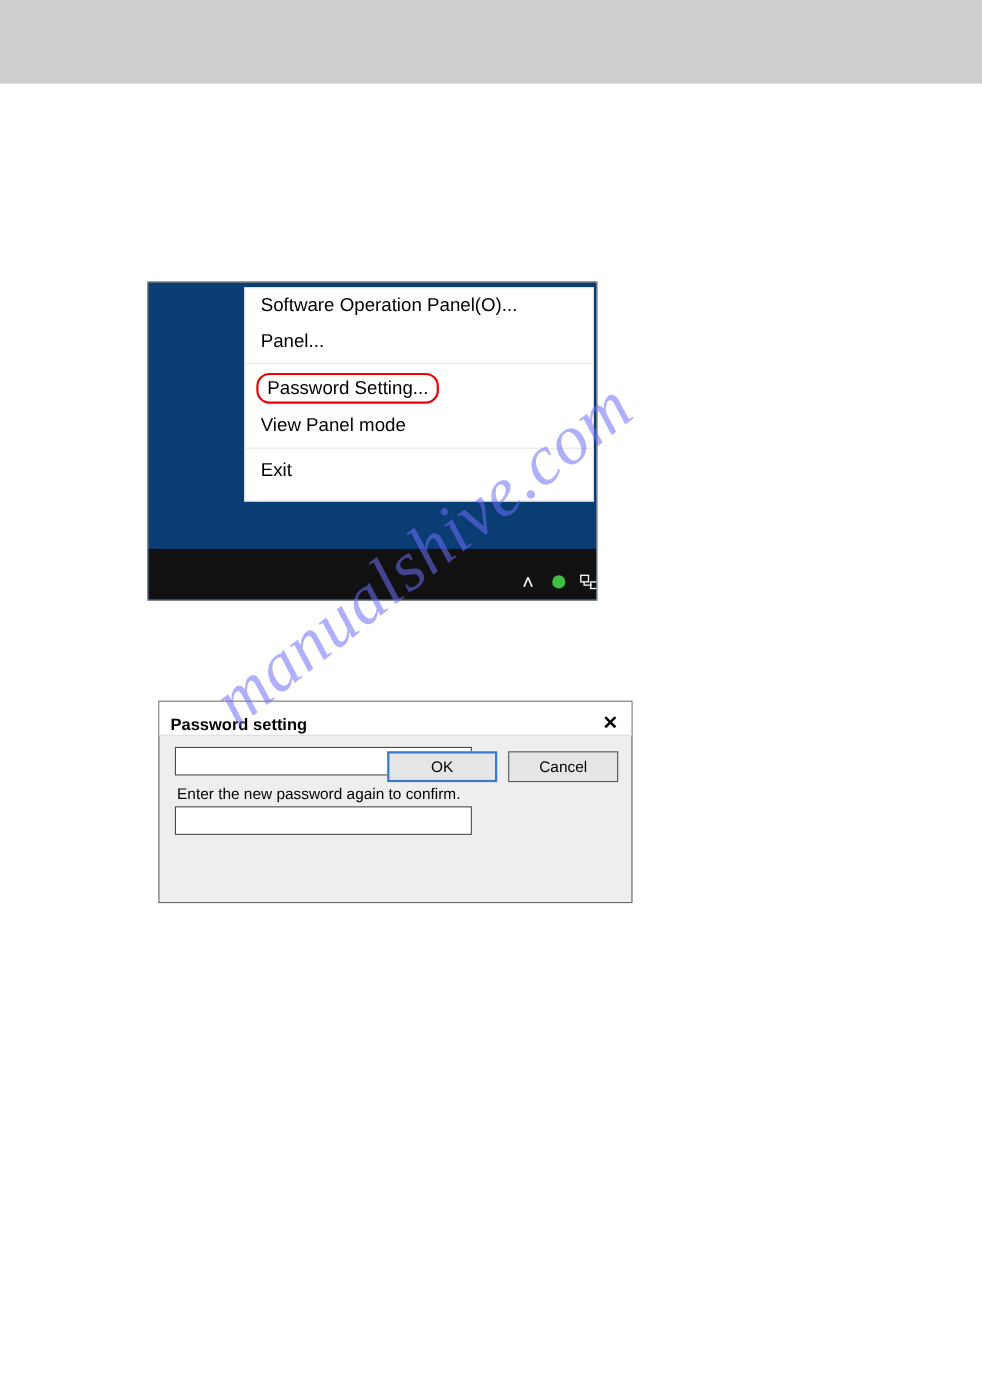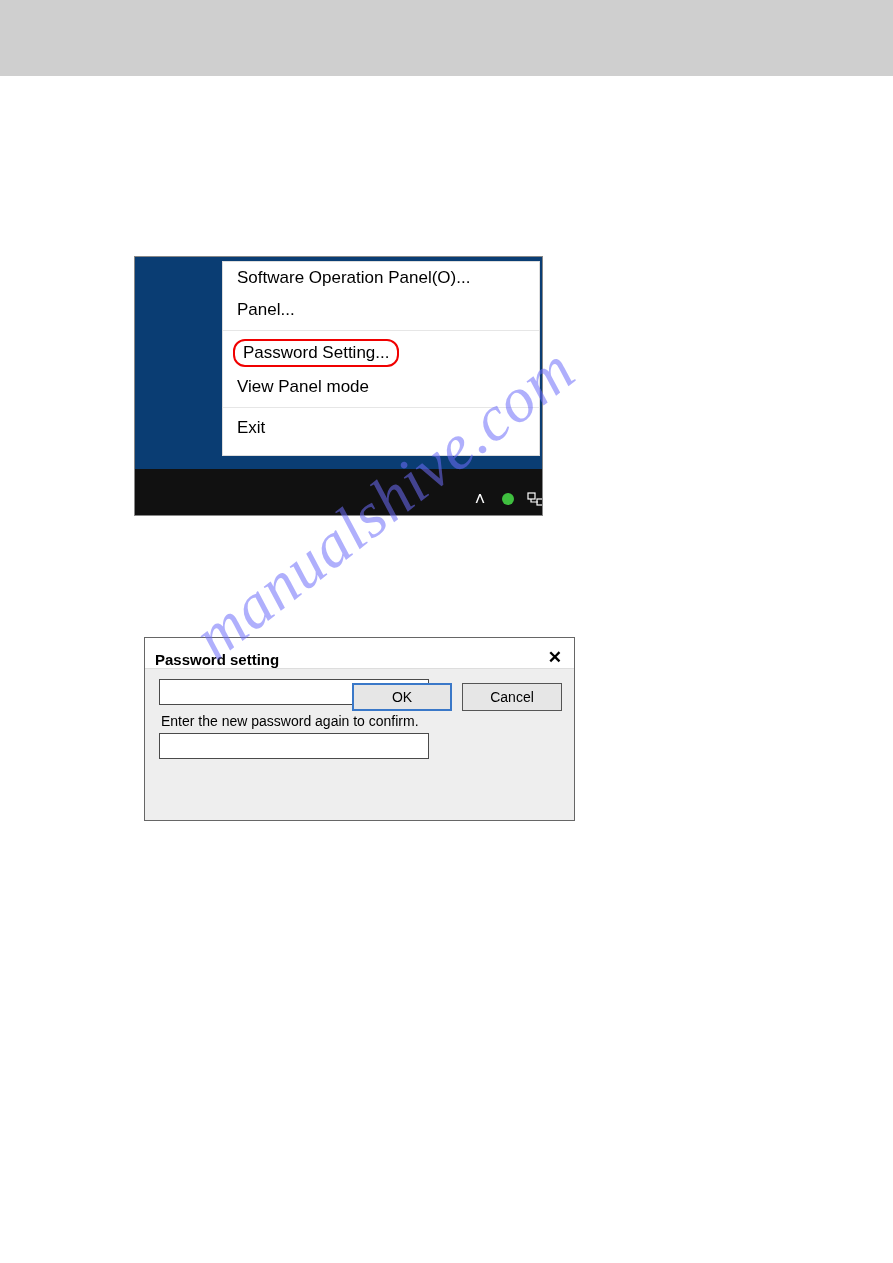--- a/index.html
+++ b/index.html
@@ -24,21 +24,21 @@
     width: 893px;
     height: 1187px;
   }
 
   
   .tray-shot {
     position: absolute;
     left: 134px;
     top: 180px;
     width: 409px;
-    height: 260px;
+    height: 290px;
     background: #0a3d73;
     border: 1px solid #888;
     box-sizing: border-box;
     overflow: hidden;
   }
   .tray-shot .taskbar {
     position: absolute;
     left: 0; right: 0; bottom: 0;
     height: 46px;
     background: #111;

